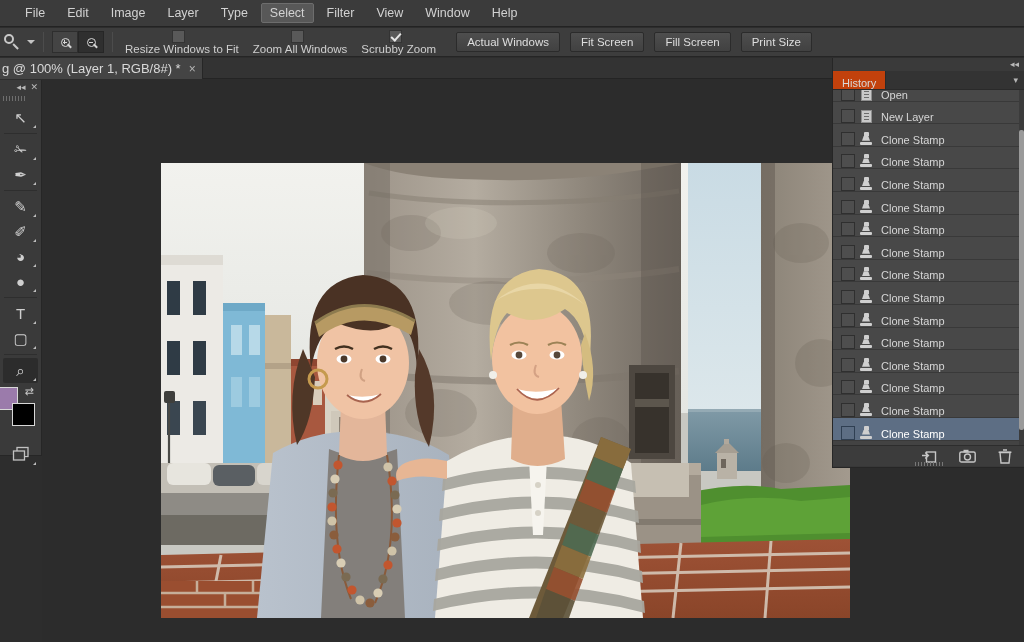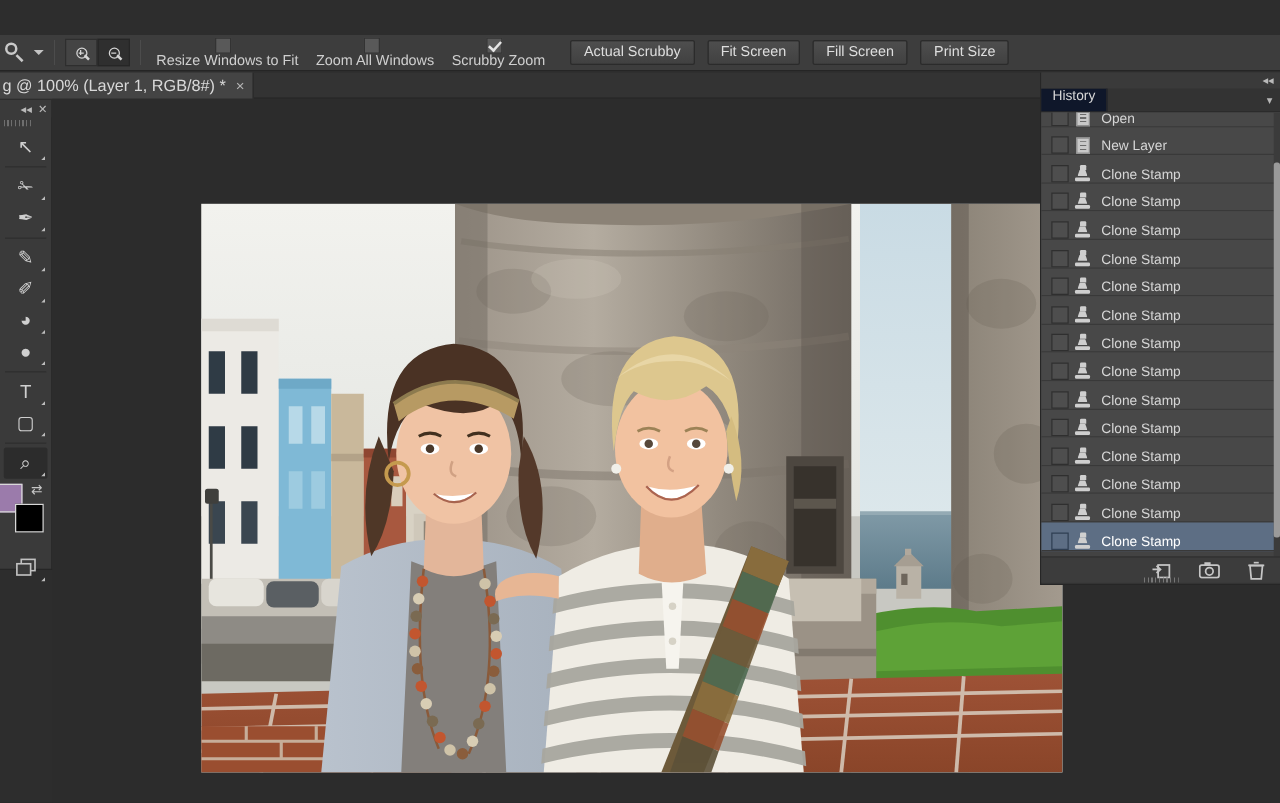--- a/index.html
+++ b/index.html
@@ -201,22 +201,22 @@
     display: flex; align-items: center; justify-content: flex-end;
     padding-right: 5px;
   }
   .hp-titlebar span { color: #b9b9b9; font-size: 9px; line-height: 1; }
   .hp-tabrow {
     height: 19px; background: #333333;
     display: flex; align-items: stretch;
     border-bottom: 1px solid #2a2a2a;
   }
   .hp-tab {
-    background: #0f172a; color: #d8d8d8; font-size: 11px;
-    display: flex; align-items: flex-start; padding: 0 9px;
+    background: #c2410c; color: #d8d8d8; font-size: 11px;
+    display: flex; align-items: flex-end; padding: 0 9px;
     border-right: 1px solid #2a2a2a;
   }
   .hp-menu {
     margin-left: auto; display: flex; align-items: center;
     padding-right: 6px; color: #b6b6b6; font-size: 9px;
   }
   .hp-list {
     position: relative;
     height: 355px; overflow: hidden; background: #434343;
   }
@@ -286,20 +286,32 @@
   }
 
   
   svg { display: block; }
 </style>
 </head>
 <body>
 
 <div id="app">
 
+  <div class="menubar" id="menubar">
+      <div class="menu-item">File</div>
+      <div class="menu-item">Edit</div>
+      <div class="menu-item">Image</div>
+      <div class="menu-item">Layer</div>
+      <div class="menu-item">Type</div>
+      <div class="menu-item active">Select</div>
+      <div class="menu-item">Filter</div>
+      <div class="menu-item">View</div>
+      <div class="menu-item">Window</div>
+      <div class="menu-item">Help</div>
+    </div>
 
   <div class="optionsbar">
     <div class="tool-preset">
       <div class="magnifier-glyph">
         <div class="lens"></div>
           <div class="handle"></div>
       </div>
       <div class="caret-down"></div>
     </div>
     <div class="opt-sep"></div>
@@ -324,21 +336,21 @@
         <label class="opt-check">
           <span class="cbox"></span>
           <span class="opt-label">Zoom All Windows</span>
         </label>
         <label class="opt-check">
           <span class="cbox checked"></span>
           <span class="opt-label">Scrubby Zoom</span>
         </label>
       </div>
     <div style="display:flex;align-items:center;margin-left:6px;" id="optbuttons">
-        <div class="push-btn">Actual Scrubby</div>
+        <div class="push-btn">Actual Windows</div>
         <div class="push-btn">Fit Screen</div>
         <div class="push-btn">Fill Screen</div>
         <div class="push-btn">Print Size</div>
       </div>
   </div>
 
   <div class="tabstrip">
     <div class="doc-tab">
       <span class="doc-tab-label">g @ 100% (Layer 1, RGB/8#) *</span>
       <span class="doc-tab-close">×</span>

